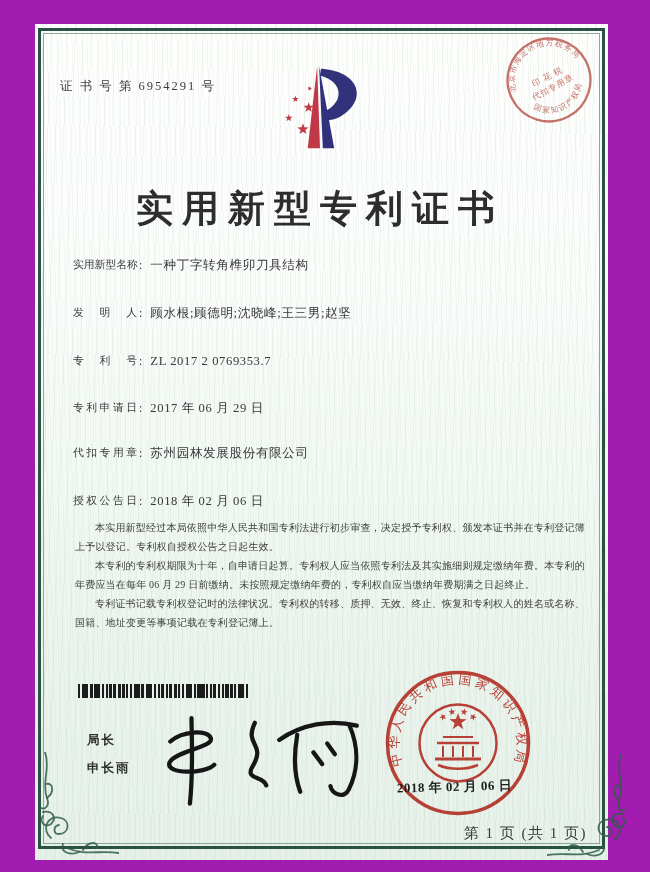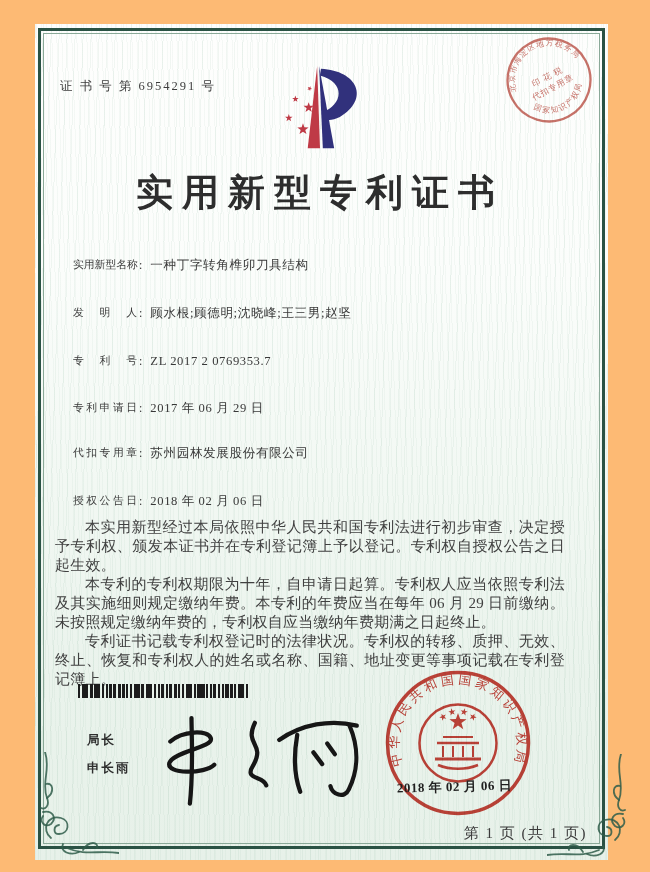--- a/index.html
+++ b/index.html
@@ -1,41 +1,41 @@
 <!DOCTYPE html>
 <html><head>
 <meta charset="utf-8">
 <style>
   html,body{margin:0;padding:0;background:#ffffff;}
-  .stage{position:relative;width:650px;height:872px;background:#fdba74;overflow:hidden;
+  .stage{position:relative;width:650px;height:872px;background:#a21caf;overflow:hidden;
          font-family:"Liberation Serif","DejaVu Serif",serif;color:#333;}
   .paper{position:absolute;left:35px;top:24px;width:573px;height:836px;
     background:
       repeating-linear-gradient(92deg, rgba(125,175,148,.10) 0 1px, transparent 1px 8px),
       repeating-linear-gradient(88deg, rgba(125,175,148,.07) 0 1px, transparent 1px 5px),
       linear-gradient(180deg,#fefefd 0%,#fbfdfb 30%,#f2f8f3 55%,#eaf3ec 78%,#e7f1e9 100%);}
   .frame-outer{position:absolute;left:3px;top:4px;right:3px;bottom:11px;border:3px solid #2a5244;}
   .frame-inner{position:absolute;left:8px;top:9px;right:8px;bottom:16px;border:1px solid #8aa998;}
   .cert-no{position:absolute;left:25px;top:54px;font-size:12.5px;letter-spacing:2px;color:#3c3c3c;}
   
   .logo{position:absolute;left:233px;top:38px;width:104px;height:92px;}
   
   .tax-stamp{position:absolute;left:468px;top:10px;width:92px;height:92px;opacity:.85;mix-blend-mode:multiply;}
   
-  .title{position:absolute;left:0;right:0;top:144px;text-align:center;transform:translateX(-6px);
+  .title{position:absolute;left:0;right:0;top:160px;text-align:center;transform:translateX(-6px);
          font-size:37px;font-weight:700;letter-spacing:9px;padding-left:9px;color:#2d2d2d;}
   
   .frow{position:absolute;left:38px;right:26px;white-space:nowrap;color:#383838;}
   .f1{top:231px}.f2{top:279px}.f3{top:327px}.f4{top:374px}.f5{top:419px}.f6{top:467px}
   .flabel{display:inline-block;width:64px;font-size:10.8px;text-align:justify;text-align-last:justify;
           vertical-align:middle;color:#3b3b3b;}
   .fcolon{font-size:12px;margin:0 8px 0 2px;vertical-align:middle;}
   .fvalue{font-size:12.6px;letter-spacing:.6px;vertical-align:middle;}
   
-  .body-text{position:absolute;left:20px;top:494px;width:510px;font-size:15px;line-height:19px;
+  .body-text{position:absolute;left:40px;top:494px;width:510px;font-size:10px;line-height:19px;
              letter-spacing:.2px;color:#404040;text-align:justify;}
   .body-text p{margin:0;text-indent:2em;}
   
   .barcode{position:absolute;left:43px;top:660px;width:171px;height:14px;background:
     repeating-linear-gradient(90deg,#1c1c1c 0 2px,transparent 2px 4px),
     repeating-linear-gradient(90deg,#1c1c1c 0 1px,transparent 1px 7px),
     repeating-linear-gradient(90deg,transparent 0 5px,#1c1c1c 5px 8px,transparent 8px 13px);}
   
   .signer{position:absolute;left:52px;top:702px;font-family:Liberation Sans, sans-serif;
           font-size:12.5px;font-weight:600;letter-spacing:2px;color:#2e2e2e;line-height:28px;}

